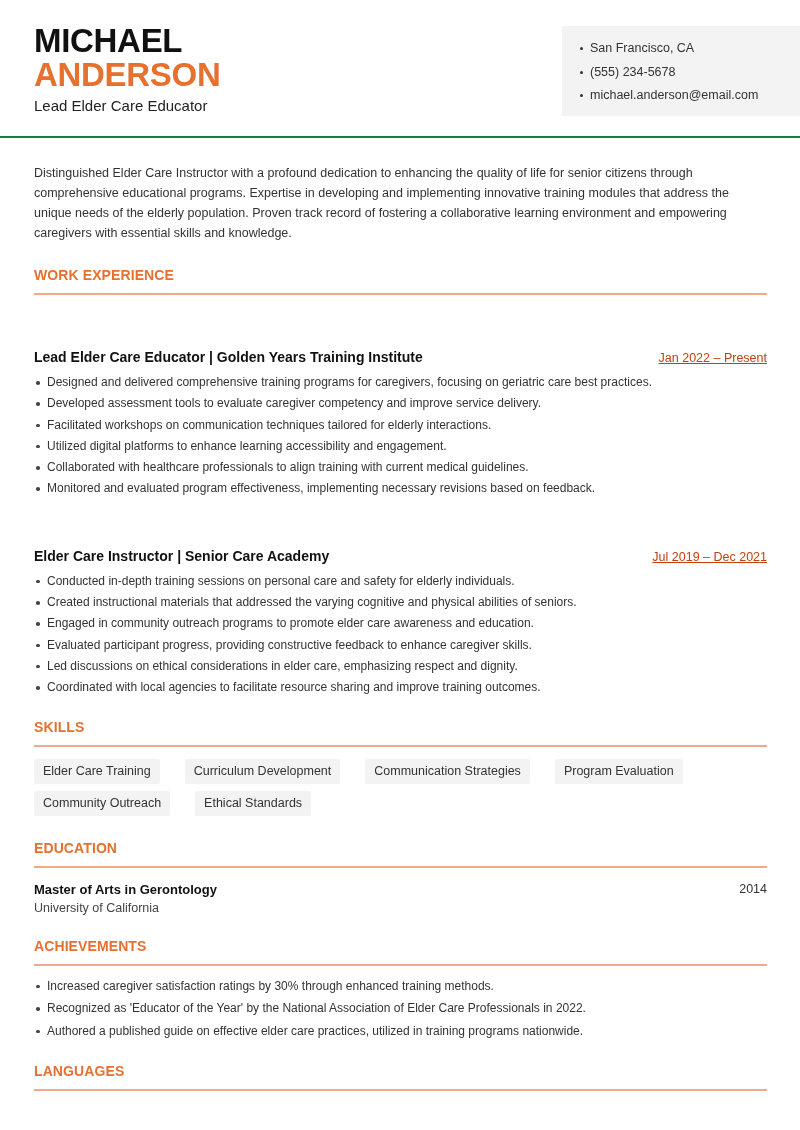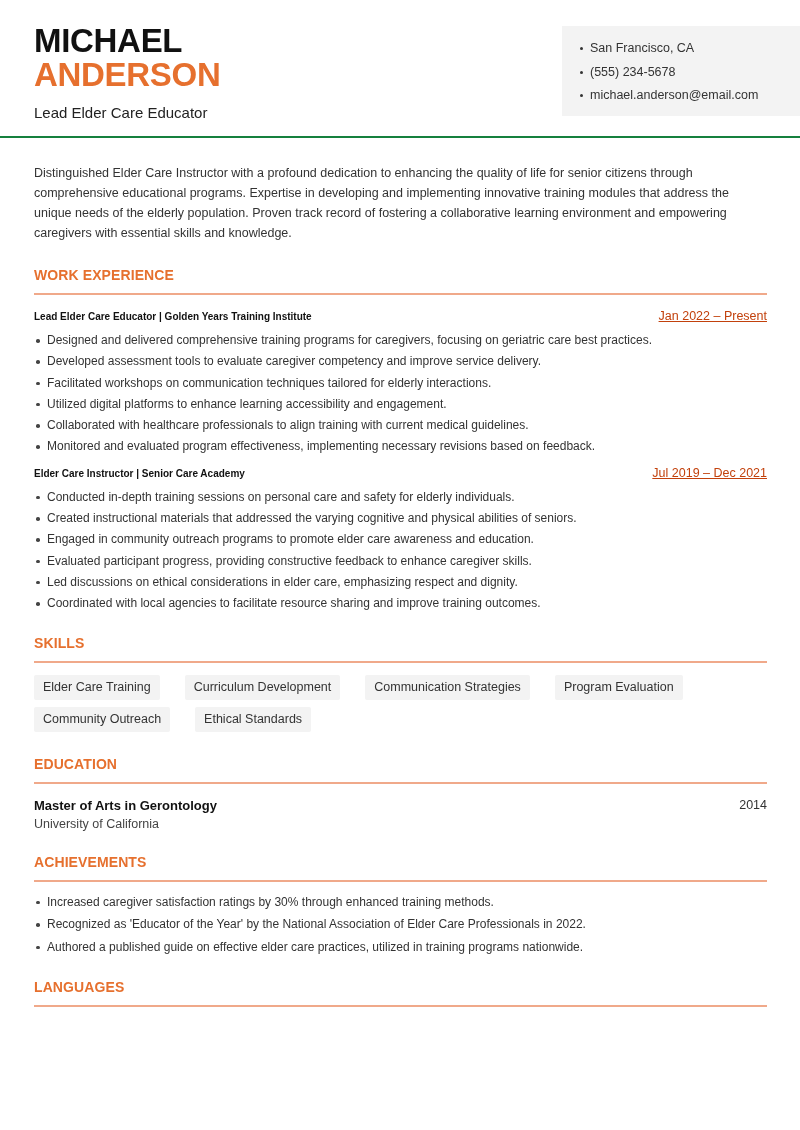--- a/index.html
+++ b/index.html
@@ -3,35 +3,35 @@
 <meta charset="utf-8">
 <style>
   * { box-sizing: border-box; margin: 0; padding: 0; }
   html, body { width: 800px; height: 1130px; background: #ffffff; }
   body { font-family: "Liberation Sans", "DejaVu Sans", sans-serif; color: #222; position: relative; overflow: hidden; }
 
   .header { position: relative; height: 138px; border-bottom: 2px solid #15803d; }
   .name { position: absolute; left: 34px; top: 24px; font-weight: 700; font-size: 33px; line-height: 34px; letter-spacing: -0.3px; }
   .name .first { color: #111; display: block; }
   .name .last { color: #e6702e; display: block; }
-  .job-title { position: absolute; left: 34px; top: 104px; font-size: 15px; color: #222; }
+  .job-title { position: absolute; left: 34px; top: 97px; font-size: 15px; color: #222; }
 
   .contact { position: absolute; left: 562px; top: 26px; width: 238px; height: 90px; background: #f3f3f3; padding: 14px 0 0 18px; }
   .contact ul { list-style: none; }
   .contact li { font-size: 12.5px; color: #333; height: 23.5px; line-height: 16px; position: relative; padding-left: 10px; }
   .contact li::before { content: ""; position: absolute; left: 0; top: 7px; width: 3px; height: 3px; border-radius: 50%; background: #333; }
 
   .content { position: absolute; left: 34px; top: 163px; width: 733px; }
   .summary { font-size: 12.5px; line-height: 20px; color: #333; }
 
   .section-title { color: #e6702e; font-weight: 700; font-size: 14px; letter-spacing: 0.1px; }
   .section-rule { height: 2px; background: #f0a98a; margin-top: 10px; }
 
   .job-head { display: flex; justify-content: space-between; align-items: baseline; }
-  .job-role { font-weight: 700; font-size: 10px; color: #111; }
+  .job-role { font-weight: 700; font-size: 14px; color: #111; margin-top: 40px; }
   .job-dates { font-size: 12.5px; color: #c2410c; text-decoration: underline; }
   ul.bullets { list-style: none; }
   ul.bullets li { font-size: 12px; color: #333; position: relative; padding-left: 13px; height: 21.3px; line-height: 16px; }
   ul.bullets li::before { content: ""; position: absolute; left: 2px; top: 7px; width: 3.5px; height: 3.5px; border-radius: 50%; background: #444; }
 
   .tags { display: flex; flex-wrap: wrap; gap: 7px 25px; }
   .tag { background: #f3f3f3; font-size: 12.5px; color: #333; padding: 0 9px; height: 25px; line-height: 25px; border-radius: 2px; }
 
   .edu-head { display: flex; justify-content: space-between; align-items: flex-start; }
   .edu-degree { font-weight: 700; font-size: 13px; color: #111; }

